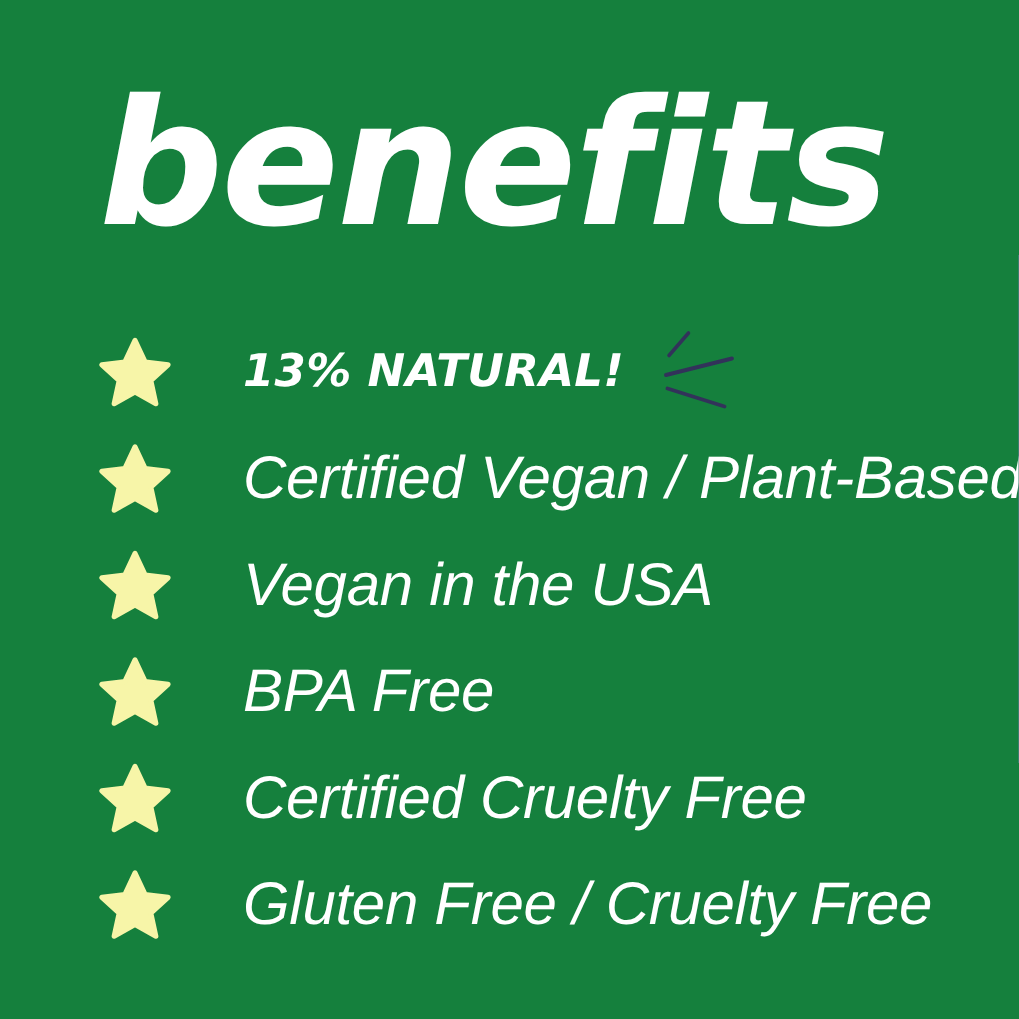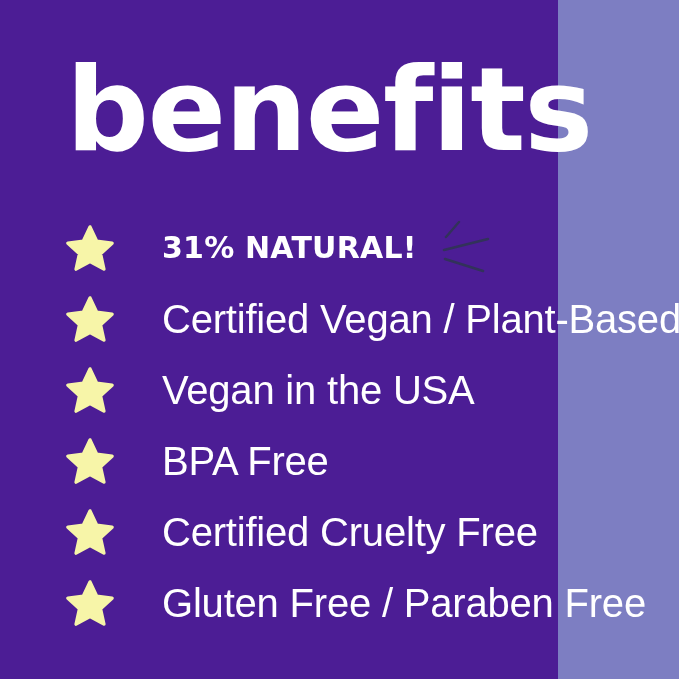--- a/index.html
+++ b/index.html
@@ -11,24 +11,25 @@
     width: 679px;
     height: 679px;
     background: #7d7ec2;
     font-family: "Liberation Sans", sans-serif;
     overflow: hidden;
     -webkit-font-smoothing: antialiased;
   }
 
   .panel {
     position: relative;
-    width: 558px;
+    width: 679px;
     height: 679px;
-    background: #4c1d95;
+    background: #15803d;
     box-sizing: border-box;
+    font-style: italic;
   }
 
   
   .title {
     position: absolute;
     left: 66px;
     top: 52px;
     font-size: 116px;
     line-height: 1.0;
     font-weight: 700;
@@ -105,21 +106,21 @@
 <div class="panel">
 
   <div class="title">benefits</div>
 
   <ul class="benefit-list">
 
     <li class="benefit-row emphasis">
       <svg class="star-icon" viewBox="0 0 100 100">
         <path d="M50 6 L64 36 L96 40 L72 62 L79 94 L50 78 L21 94 L28 62 L4 40 L36 36 Z" fill="#f7f5a8" stroke="#f7f5a8" stroke-width="7" stroke-linejoin="round"></path>
       </svg>
-      <span class="benefit-label">31% NATURAL!</span>
+      <span class="benefit-label">13% NATURAL!</span>
       <svg class="burst-icon" viewBox="0 0 52 60">
         <path d="M6 19 L19 4" stroke="#32325a" stroke-width="2.4" stroke-linecap="round" fill="none"></path>
         <path d="M4 32 L48 21" stroke="#32325a" stroke-width="2.6" stroke-linecap="round" fill="none"></path>
         <path d="M5 41 L43 53" stroke="#32325a" stroke-width="2.6" stroke-linecap="round" fill="none"></path>
       </svg>
     </li>
 
     <li class="benefit-row">
       <svg class="star-icon" viewBox="0 0 100 100">
         <path d="M50 6 L64 36 L96 40 L72 62 L79 94 L50 78 L21 94 L28 62 L4 40 L36 36 Z" fill="#f7f5a8" stroke="#f7f5a8" stroke-width="7" stroke-linejoin="round"></path>
@@ -145,17 +146,17 @@
       <svg class="star-icon" viewBox="0 0 100 100">
         <path d="M50 6 L64 36 L96 40 L72 62 L79 94 L50 78 L21 94 L28 62 L4 40 L36 36 Z" fill="#f7f5a8" stroke="#f7f5a8" stroke-width="7" stroke-linejoin="round"></path>
       </svg>
       <span class="benefit-label">Certified Cruelty Free</span>
     </li>
 
     <li class="benefit-row">
       <svg class="star-icon" viewBox="0 0 100 100">
         <path d="M50 6 L64 36 L96 40 L72 62 L79 94 L50 78 L21 94 L28 62 L4 40 L36 36 Z" fill="#f7f5a8" stroke="#f7f5a8" stroke-width="7" stroke-linejoin="round"></path>
       </svg>
-      <span class="benefit-label">Gluten Free / Paraben Free</span>
+      <span class="benefit-label">Gluten Free / Cruelty Free</span>
     </li>
 
   </ul>
 </div>
 
 </body></html>

